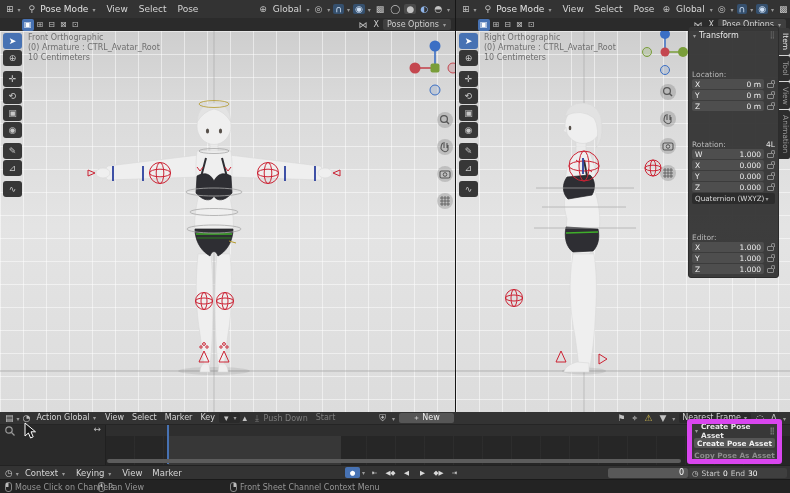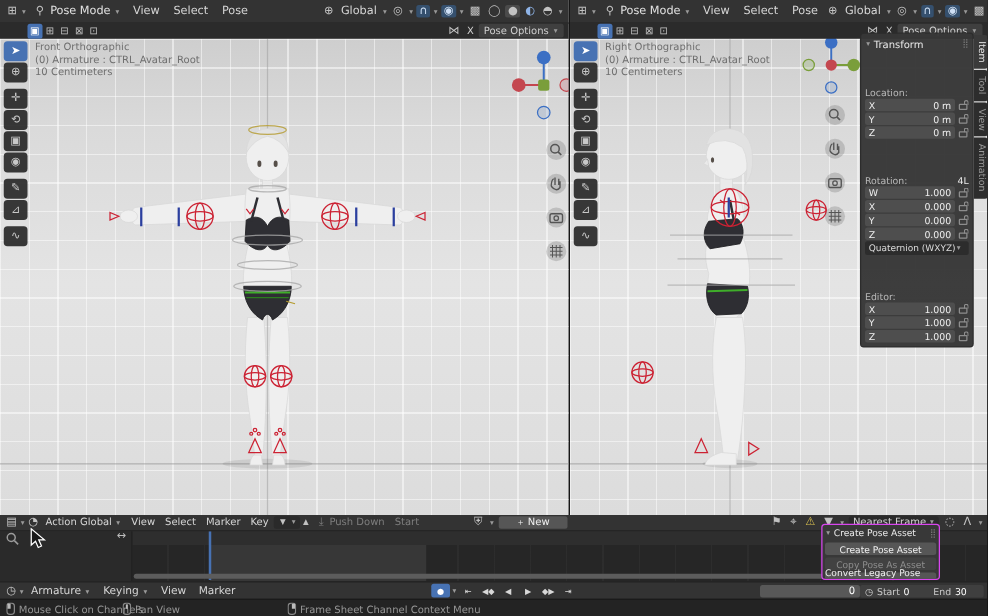--- a/index.html
+++ b/index.html
@@ -66,22 +66,22 @@
   .new-btn{background:#565656;border-radius:2px;padding:0 14px;line-height:10px;color:#f0f0f0;}
   .ds-channel{position:absolute;top:12px;left:0;width:105px;bottom:0;background:#2a2a2a;border-right:1px solid #202020;z-index:2;}
   .ds-ruler{position:absolute;top:12px;left:105px;right:0;height:12px;background:#2e2e2e;z-index:1;}
   .tick{position:absolute;top:1px;transform:translateX(-50%);font-size:7.5px;color:#979797;}
   .tick.cur{background:#4772b3;color:#fff;border-radius:2px;padding:0 4px;top:0;line-height:11px;}
   .ds-content{position:absolute;top:24px;left:105px;right:0;bottom:0;background:#262626;
       background-image:repeating-linear-gradient(to right,rgba(255,255,255,.03) 0 1px,transparent 1px 29px);}
   .action-band{position:absolute;left:63px;width:173px;top:0;bottom:0;background:#373737;}
   .cfline{position:absolute;left:167px;top:12px;bottom:1px;width:2px;background:#4772b3;z-index:3;}
   .hscroll{position:absolute;left:107px;bottom:2px;width:574px;height:4px;background:#5c5c5c;border-radius:2px;z-index:3;}
-  .pose-panel{position:absolute;left:657px;top:7px;width:95px;bottom:1px;background:#383838;border:1px solid #d946ef;
-      border-radius:3px;z-index:5;overflow:hidden;padding:1px 2px;box-sizing:border-box;font-size:7.3px;}
+  .pose-panel{position:absolute;left:687px;top:7px;width:95px;bottom:1px;background:#383838;border:5px solid #d946ef;
+      border-radius:3px;z-index:5;overflow:hidden;padding:1px 2px;box-sizing:border-box;font-size:7.3px;font-weight:bold;}
   .pp-header{display:flex;align-items:center;height:11px;color:#e8e8e8;gap:2px;}
   .pp-btn{height:10px;border-radius:2px;background:#565656;color:#f0f0f0;display:flex;align-items:center;justify-content:center;margin-top:2px;}
   .pp-btn.disabled{background:#424242;color:#8d8d8d;}
   
   .timeline{position:absolute;top:465px;left:0;width:790px;height:14px;background:#333;border-top:1px solid #222;
       display:flex;align-items:center;font-size:8.5px;color:#d6d6d6;z-index:2;}
   .timeline .menu{font-size:8.5px;line-height:14px;padding:0 5px;}
   .transport{position:absolute;left:345px;top:1px;display:flex;align-items:center;gap:1px;}
   .tbtn{min-width:15px;height:11px;display:flex;align-items:center;justify-content:center;font-size:6.5px;color:#d8d8d8;}
   .tbtn.rec{background:#4772b3;border-radius:2px;color:#fff;width:15px;}
@@ -581,40 +581,40 @@
         </div>
       <div class="pp-btn">
           <span>Convert Legacy Pose Library</span>
         </div>
     </div>
   </div>
 
   <div class="timeline">
     <span class="hicon" style="margin-left:3px">◷</span>
       <span class="caret">▾</span>
-    <span class="menu"><span>Armature</span> <span class="caret">▾</span></span>
+    <span class="menu"><span>Context</span> <span class="caret">▾</span></span>
     <span class="menu"><span>Keying</span> <span class="caret">▾</span></span>
     <span class="menu">View</span>
     <span class="menu">Marker</span>
     <span class="transport">
       <span class="tbtn rec">●</span>
         <span class="caret">▾</span>
       <span class="tbtn">⇤</span>
       <span class="tbtn">◀◆</span>
       <span class="tbtn">◀</span>
       <span class="tbtn">▶</span>
       <span class="tbtn">◆▶</span>
       <span class="tbtn">⇥</span>
     </span>
     <span class="frame-field">0</span>
     <span class="range-strip">
       <span>◷</span>
       <span>Start</span>
       <span class="val">0</span>
-      <span style="margin-left:16px">End</span>
+      <span style="margin-left:0">End</span>
       <span class="val">30</span>
     </span>
   </div>
 
   <div class="statusbar">
     <span class="hint" style="left:5px">
       <svg width="7" height="10">
           <rect x="0.5" y="0.5" width="6" height="9" rx="2.5" stroke="#888" fill="none"></rect>
           <path d="M1,1 h2.5 v4 h-2.5 Z" fill="#bbb"></path>
         </svg>
@@ -625,21 +625,21 @@
           <rect x="0.5" y="0.5" width="6" height="9" rx="2.5" stroke="#888" fill="none"></rect>
           <rect x="2.7" y="1.5" width="1.6" height="3.5" fill="#bbb"></rect>
         </svg>
       <span>Pan View</span>
     </span>
     <span class="hint" style="left:230px">
       <svg width="7" height="10">
           <rect x="0.5" y="0.5" width="6" height="9" rx="2.5" stroke="#888" fill="none"></rect>
           <path d="M3.5,1 H6 v4 h-2.5 Z" fill="#bbb"></path>
         </svg>
-      <span>Frame Sheet Channel Context Menu</span>
+      <span>Front Sheet Channel Context Menu</span>
     </span>
   </div>
 
   <svg class="cursor-svg" width="14" height="18">
     <polygon points="1,1 1,14 4.4,11 6.6,16 9.2,14.8 7,9.8 11.5,9.8" fill="#1a1a1a" stroke="#fff" stroke-width="1"></polygon>
   </svg>
 
 </div>
 
 </body></html>

